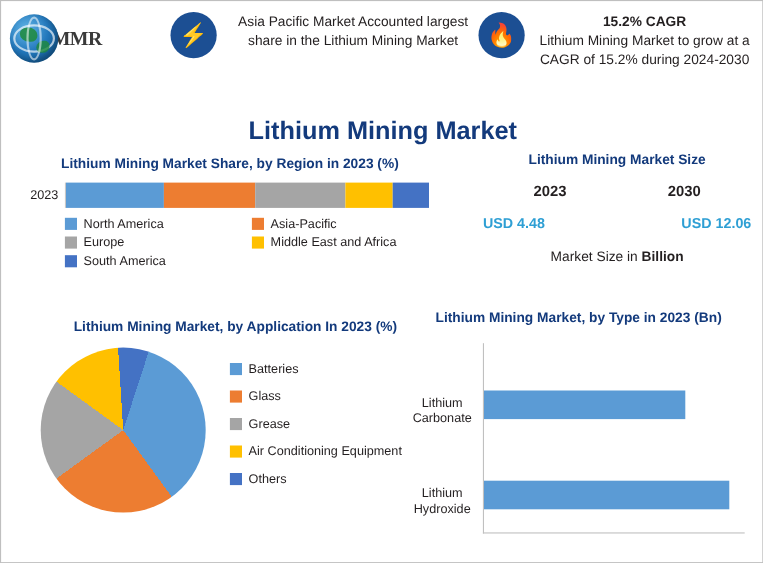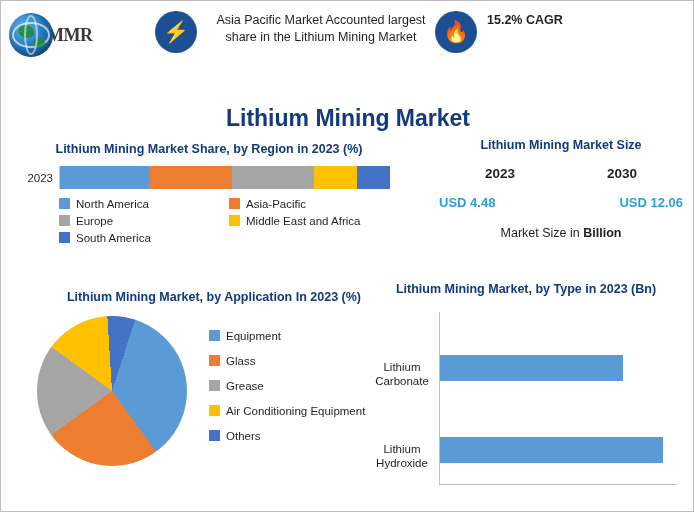--- a/index.html
+++ b/index.html
@@ -296,20 +296,21 @@
 
     <div class="hdr-item hdr-1">
       <div class="circle-icon">⚡</div>
       <div class="hdr-text">Asia Pacific Market Accounted largest share in the Lithium Mining Market</div>
     </div>
 
     <div class="hdr-item hdr-2">
       <div class="circle-icon">🔥</div>
       <div class="hdr-text">
         <div class="strong">15.2% CAGR</div>
+        <div>Lithium Mining Market to grow at a CAGR of 15.2% during 2024-2030</div>
       </div>
     </div>
   </div>
 
   <div class="main-title">Lithium Mining Market</div>
 
   <div class="region-block">
     <div class="sec-title">Lithium Mining Market Share, by Region in 2023 (%)</div>
     <div class="region-chart">
       <div class="region-year">2023</div>
@@ -360,21 +361,21 @@
     </div>
   </div>
 
   <div class="app-block">
     <div class="sec-title">Lithium Mining Market, by Application In 2023 (%)</div>
     <div class="pie-row">
       <div class="pie" id="app-pie" style="background: conic-gradient(from 18deg, rgb(91, 155, 213) 0deg, rgb(91, 155, 213) 126deg, rgb(237, 125, 49) 126deg, rgb(237, 125, 49) 216deg, rgb(165, 165, 165) 216deg, rgb(165, 165, 165) 288deg, rgb(255, 192, 0) 288deg, rgb(255, 192, 0) 338.4deg, rgb(68, 114, 196) 338.4deg, rgb(68, 114, 196) 360deg);"></div>
       <div class="pie-legend" id="app-legend">
           <div class="legend-item">
             <span class="legend-swatch" style="background: rgb(91, 155, 213);"></span>
-            <span>Equipment</span>
+            <span>Batteries</span>
           </div>
           <div class="legend-item">
             <span class="legend-swatch" style="background: rgb(237, 125, 49);"></span>
             <span>Glass</span>
           </div>
           <div class="legend-item">
             <span class="legend-swatch" style="background: rgb(165, 165, 165);"></span>
             <span>Grease</span>
           </div>
           <div class="legend-item">

